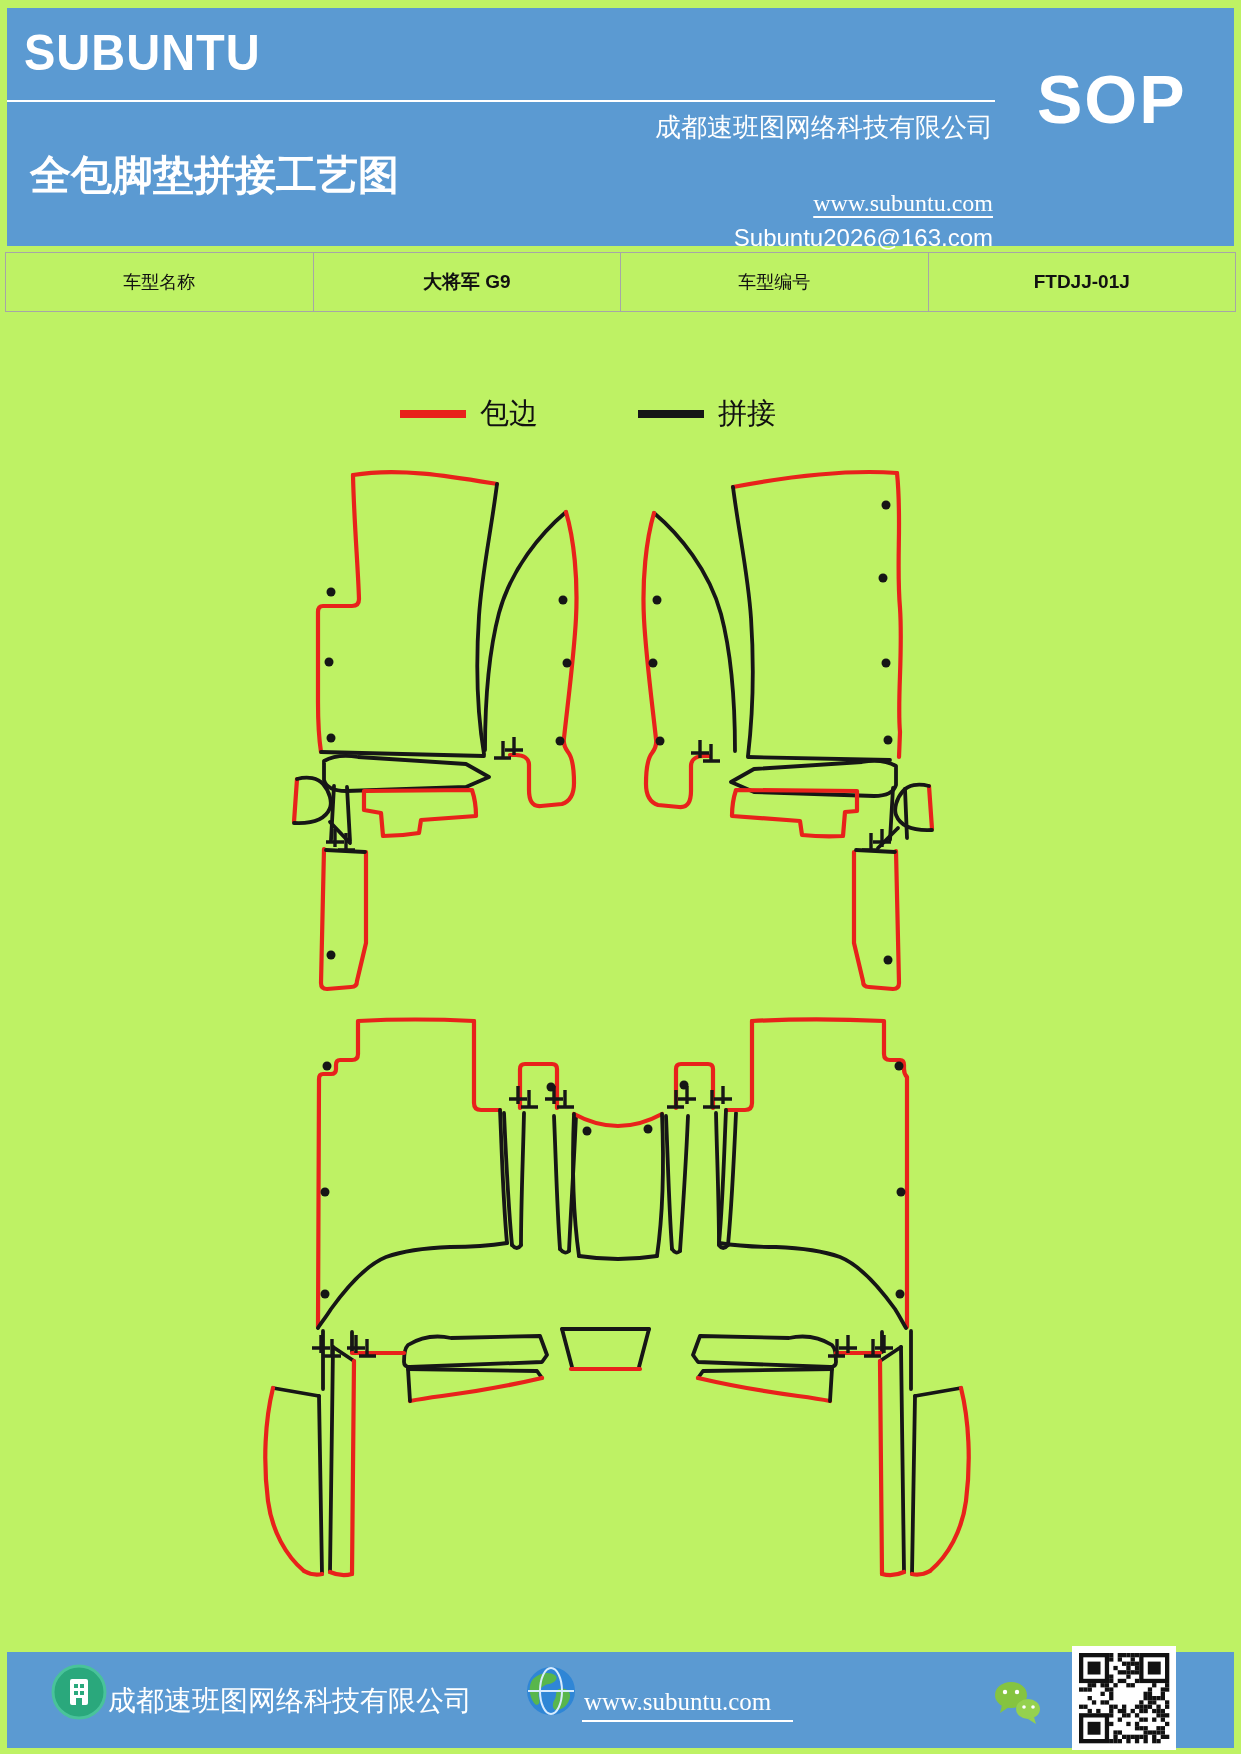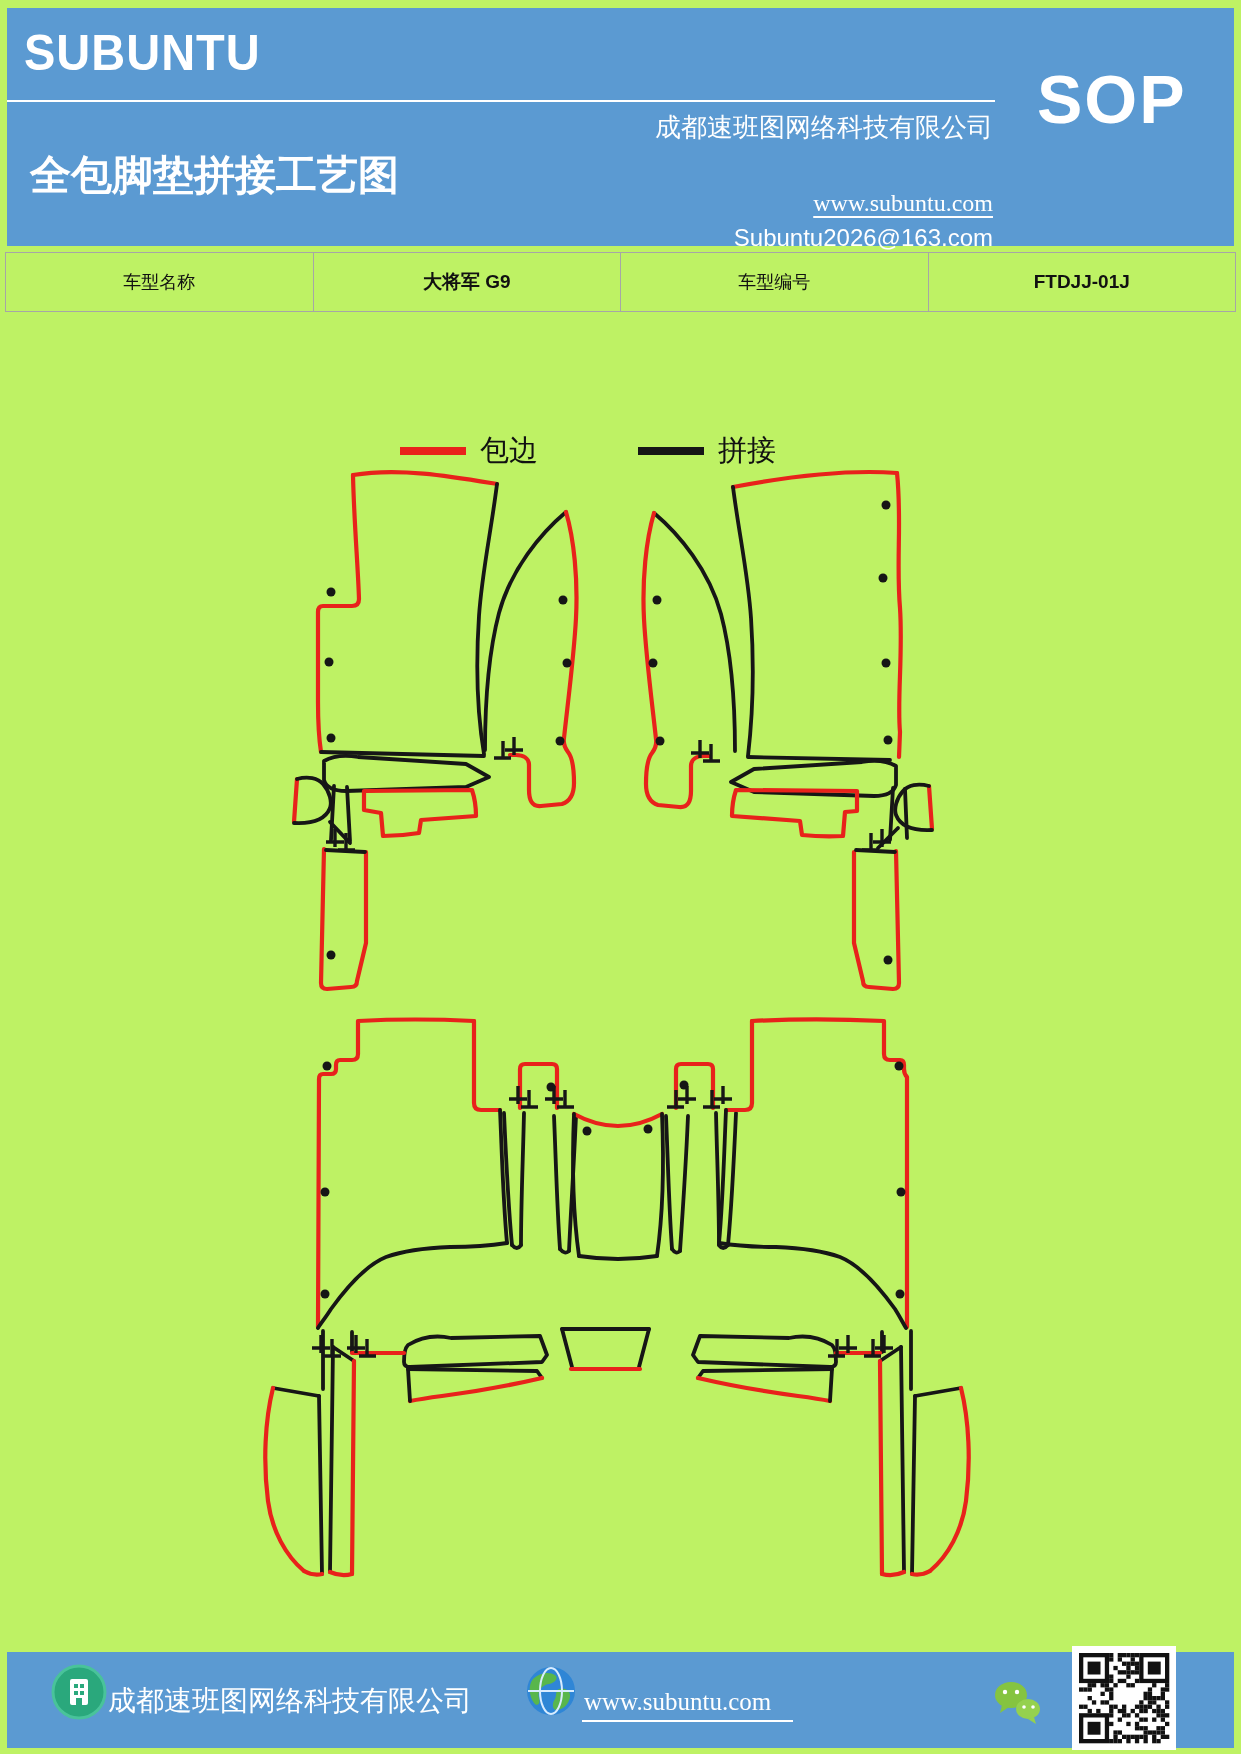--- a/index.html
+++ b/index.html
@@ -20,21 +20,21 @@
         font-family:Liberation Sans, sans-serif;}
   .sop{position:absolute;left:1030px;top:52px;color:#fff;font-size:68px;font-weight:800;
         letter-spacing:2px;font-family:"Liberation Sans",sans-serif;}
   
   .info-table{position:absolute;left:5px;top:252px;width:1231px;border-collapse:collapse;}
   .info-table td{border:1px solid #a6a6a6;height:56px;text-align:center;vertical-align:middle;
         width:25%;color:#111;}
   .cell-label{font-family:"Liberation Serif",serif;font-size:18px;}
   .cell-value{font-family:"Liberation Sans",sans-serif;font-size:19px;font-weight:700;}
   
-  .legend{position:absolute;left:400px;top:394px;display:flex;align-items:flex-start;margin-top:37px;}
+  .legend{position:absolute;left:400px;top:394px;display:flex;align-items:flex-start;}
   .legend-item{display:flex;align-items:center;}
   .legend-item + .legend-item{margin-left:100px;}
   .swatch{width:66px;height:8px;display:inline-block;}
   .legend-label{margin-left:14px;font-size:29px;color:#111;font-family:"Liberation Serif",serif;}
   
   #diagram{position:absolute;left:0;top:440px;}
   
   .footer{position:absolute;left:7px;top:1652px;width:1227px;height:96px;background:#5B9AD2;}
   .f-company{position:absolute;left:101px;top:30px;color:#fff;font-size:28px;
         font-family:"Liberation Serif",serif;}

